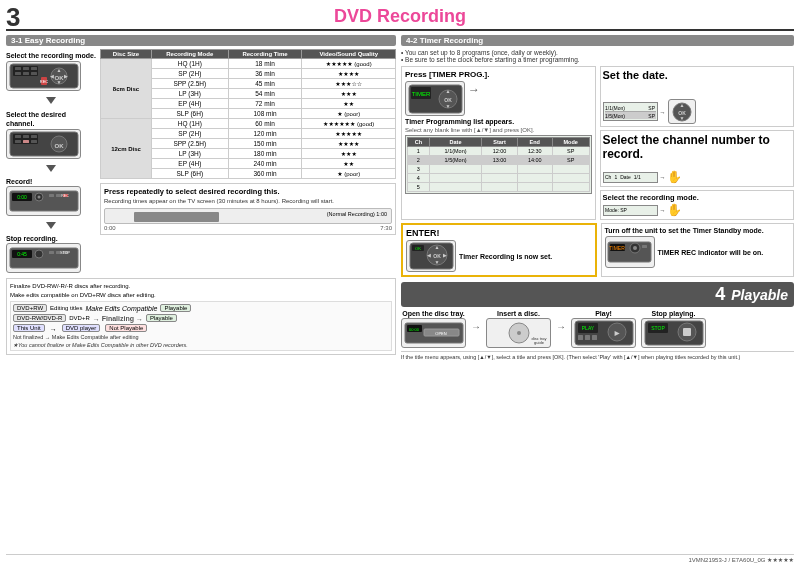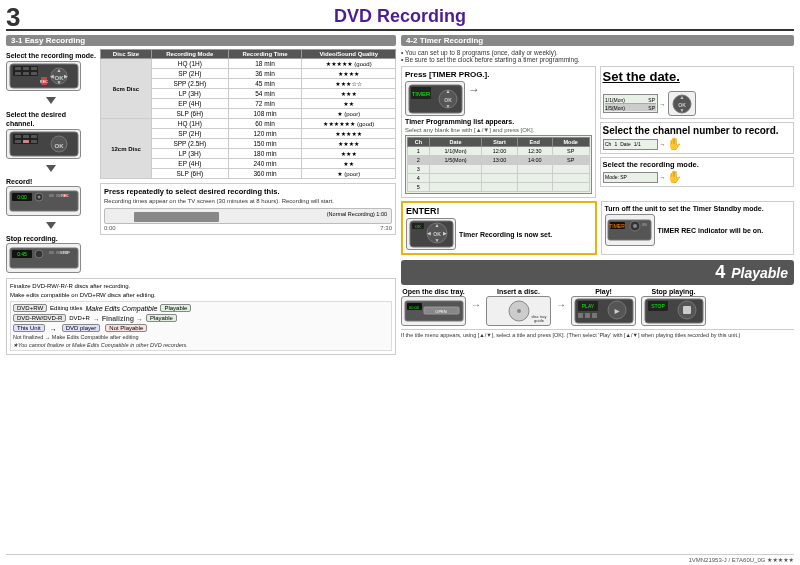--- a/index.html
+++ b/index.html
@@ -63,21 +63,21 @@
       text-align: center;
     }
   </style>
 </head>
 <body>
 
 <div class="page-wrapper">
 
   <div style="display:flex; align-items:center; justify-content:center; border-bottom:2px solid #333; margin-bottom:4px; padding-bottom:2px; position:relative;">
     <span style="position:absolute; left:0; font-size:26px; font-weight:bold; color:#333; line-height:1;">3</span>
-    <span style="font-size:18px; font-weight:bold; color:#4c1d95;">DVD Recording</span>
+    <span style="font-size:18px; font-weight:bold; color:#ec4899;">DVD Recording</span>
   </div>
 
   <div style="display:flex; gap:5px; height:520px;">
 
     <div style="width:390px; flex-shrink:0; display:flex; flex-direction:column; gap:3px;">
 
       <div style="background:#888; color:#fff; font-size:8px; font-weight:bold; padding:1px 5px; border-radius:2px;">
         <span>3-1  Easy Recording</span>
       </div>
 
@@ -380,21 +380,21 @@
                     <td></td>
                   </tr>
                 </tbody>
             </table>
           </div>
         </div>
 
         <div style="display:flex; flex-direction:column; gap:3px;">
 
           <div style="border:1px solid #ccc; padding:2px;">
-            <div style="font-size:13px; font-weight:bold; margin-bottom:7px;text-decoration:underline;">Set the date.</div>
+            <div style="font-size:11px; font-weight:bold; margin-bottom:18px;">Set the date.</div>
             <div style="display:flex; align-items:center; gap:2px;">
               <div style="border:1px solid #888; background:#e8f0e8; padding:1px; font-size:5px; width:55px;">
                 <div style="display:flex; justify-content:space-between; border-bottom:0.5px solid #aaa; padding:0.5px;">
                   <span>1/1(Mon)</span>
                     <span>SP</span>
                 </div>
                 <div style="display:flex; justify-content:space-between; padding:0.5px; background:#ccc;">
                   <span>1/5(Mon)</span>
                     <span>SP</span>
                 </div>
@@ -406,21 +406,21 @@
                   <text x="12" y="14" text-anchor="middle" fill="#ccc" font-size="5" font-weight="bold">OK</text>
                   <text x="12" y="6" text-anchor="middle" fill="#ccc" font-size="5">▲</text>
                   <text x="12" y="19" text-anchor="middle" fill="#ccc" font-size="5">▼</text>
                 </svg>
               </div>
             </div>
           </div>
 
 
           <div style="border:1px solid #ccc; padding:2px;">
-            <div style="font-size:10px; font-weight:bold; margin-bottom:1px;">Select the channel number to record.</div>
+            <div style="font-size:12px; font-weight:bold; margin-bottom:9px;">Select the channel number to record.</div>
             <div style="display:flex; align-items:center; gap:2px;">
               <div style="border:1px solid #888; background:#e8f0e8; padding:1px; font-size:5px; width:55px;">
                 <div style="padding:0.5px; display:flex; gap:3px;">
                   <span>Ch</span>
                     <span>1</span>
                     <span>Date</span>
                     <span>1/1</span>
                 </div>
               </div>
               <div style="font-size:6px;">→</div>

